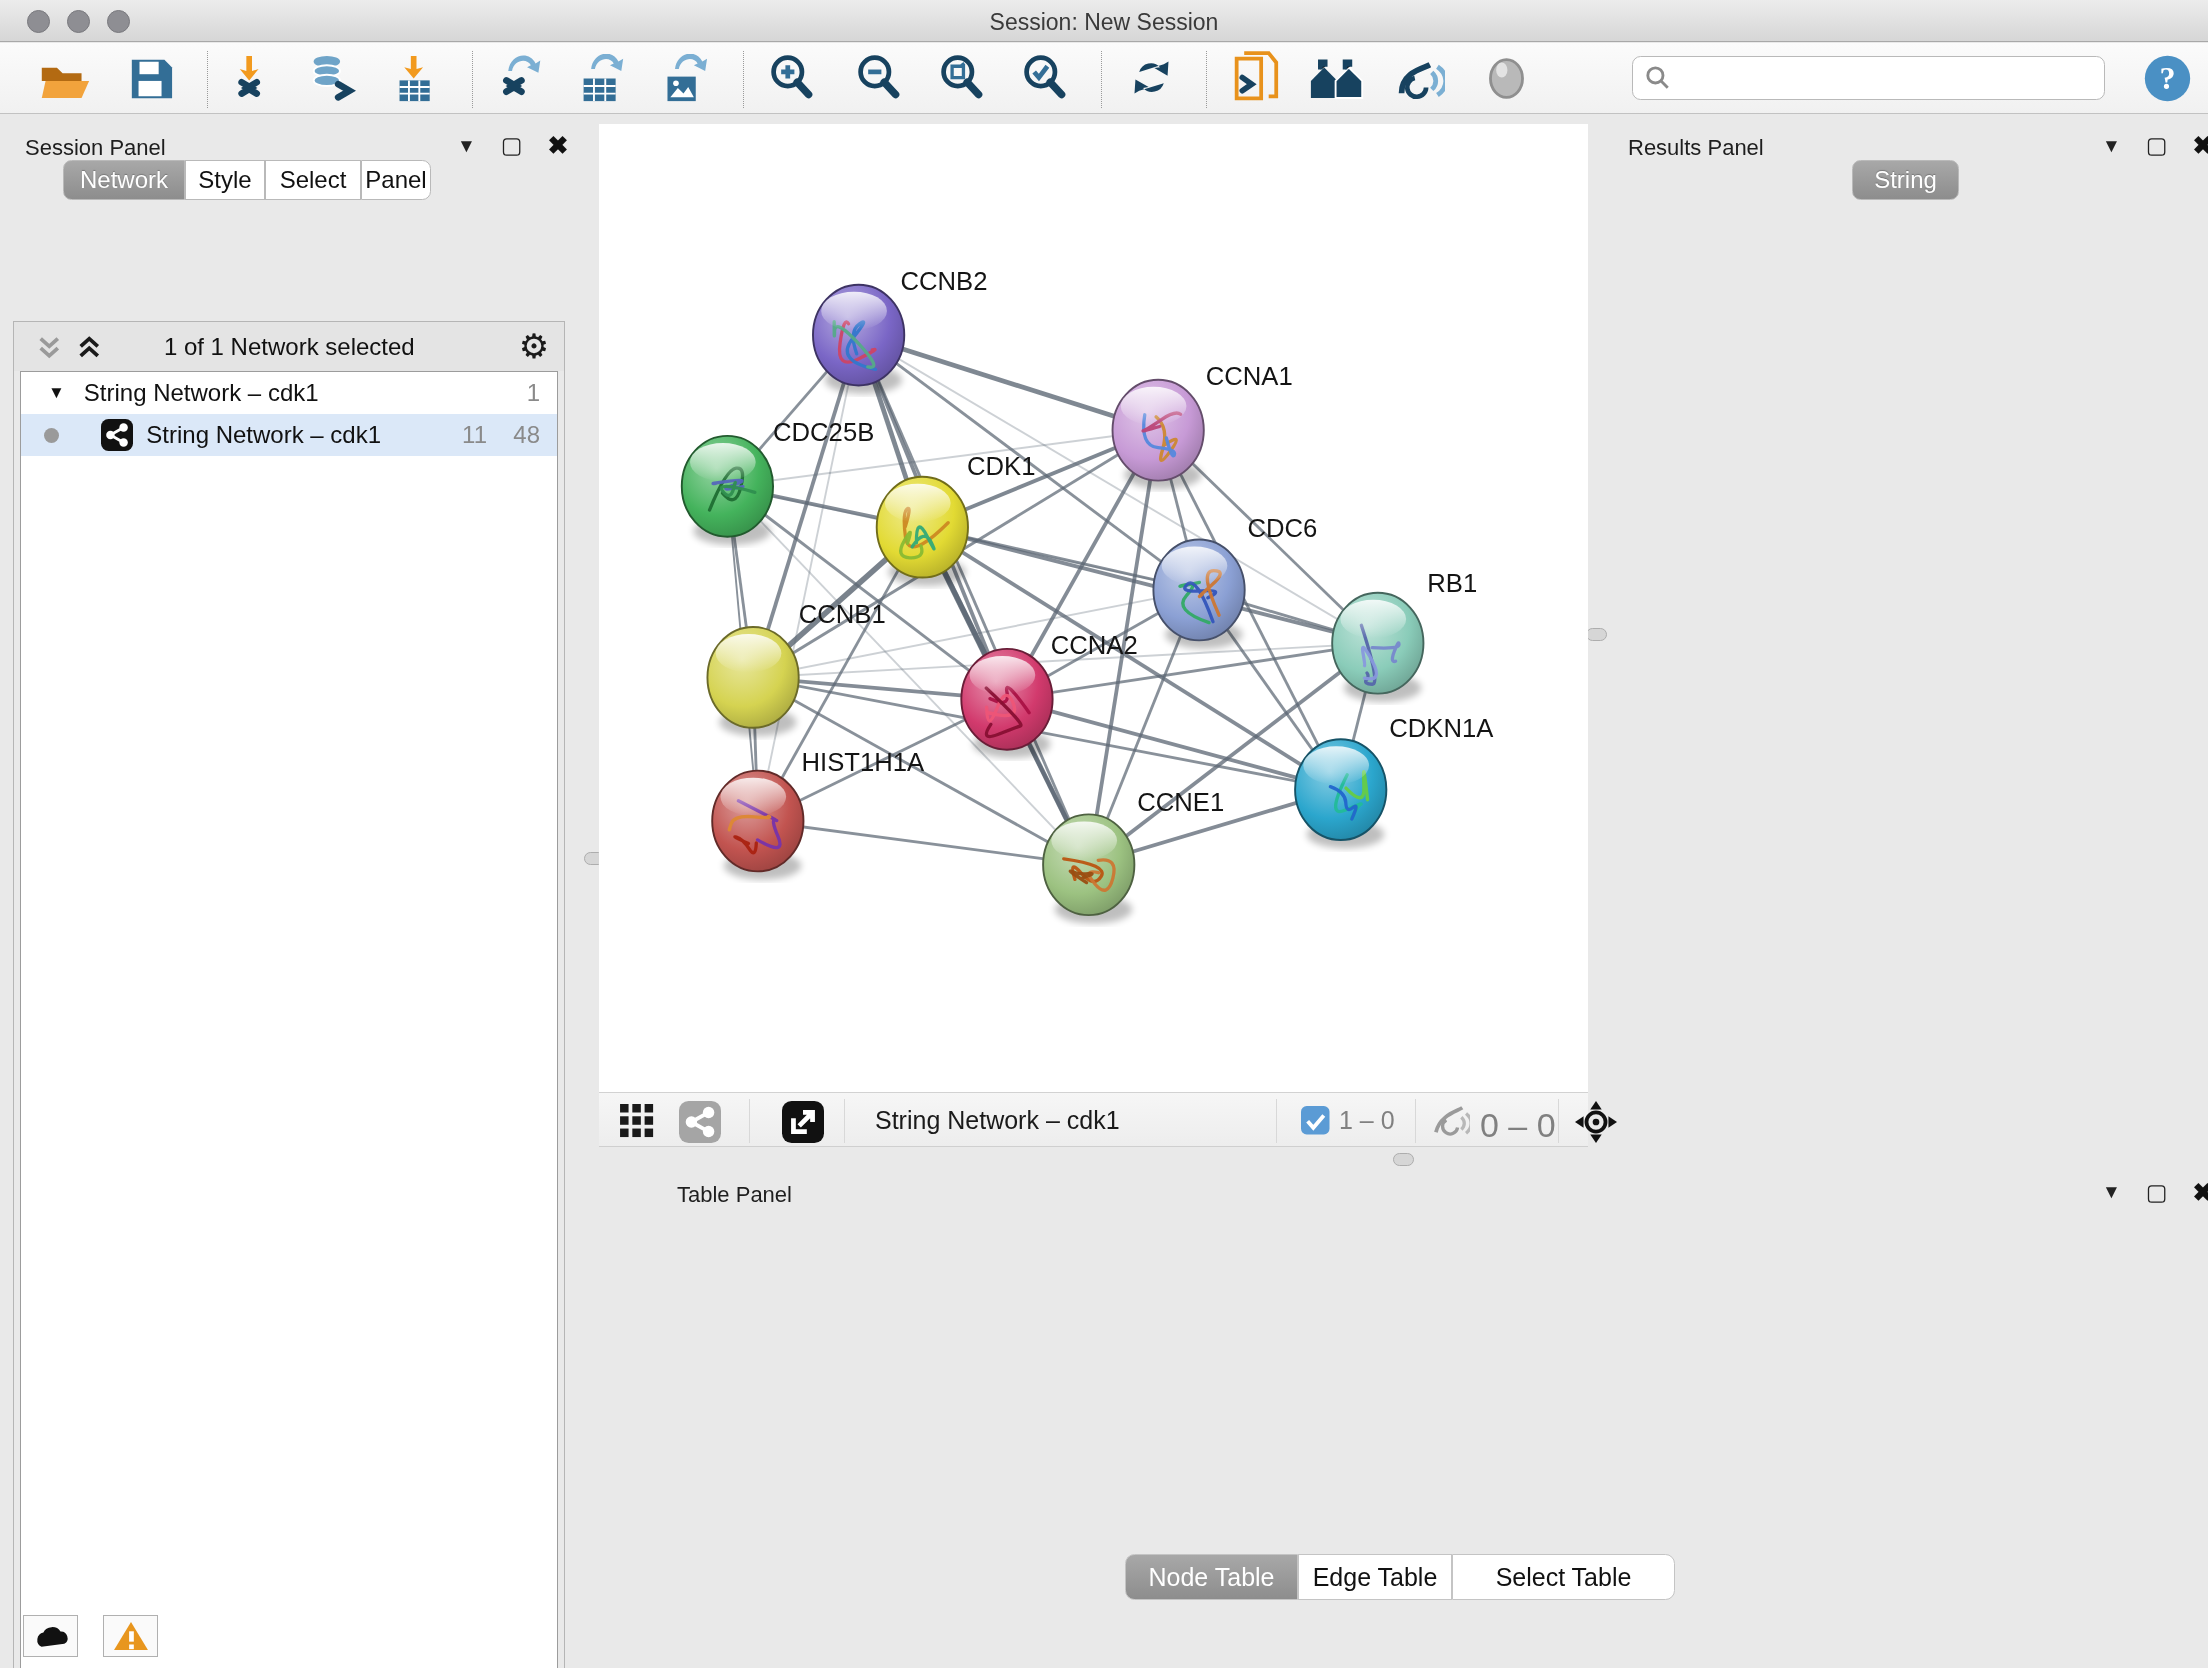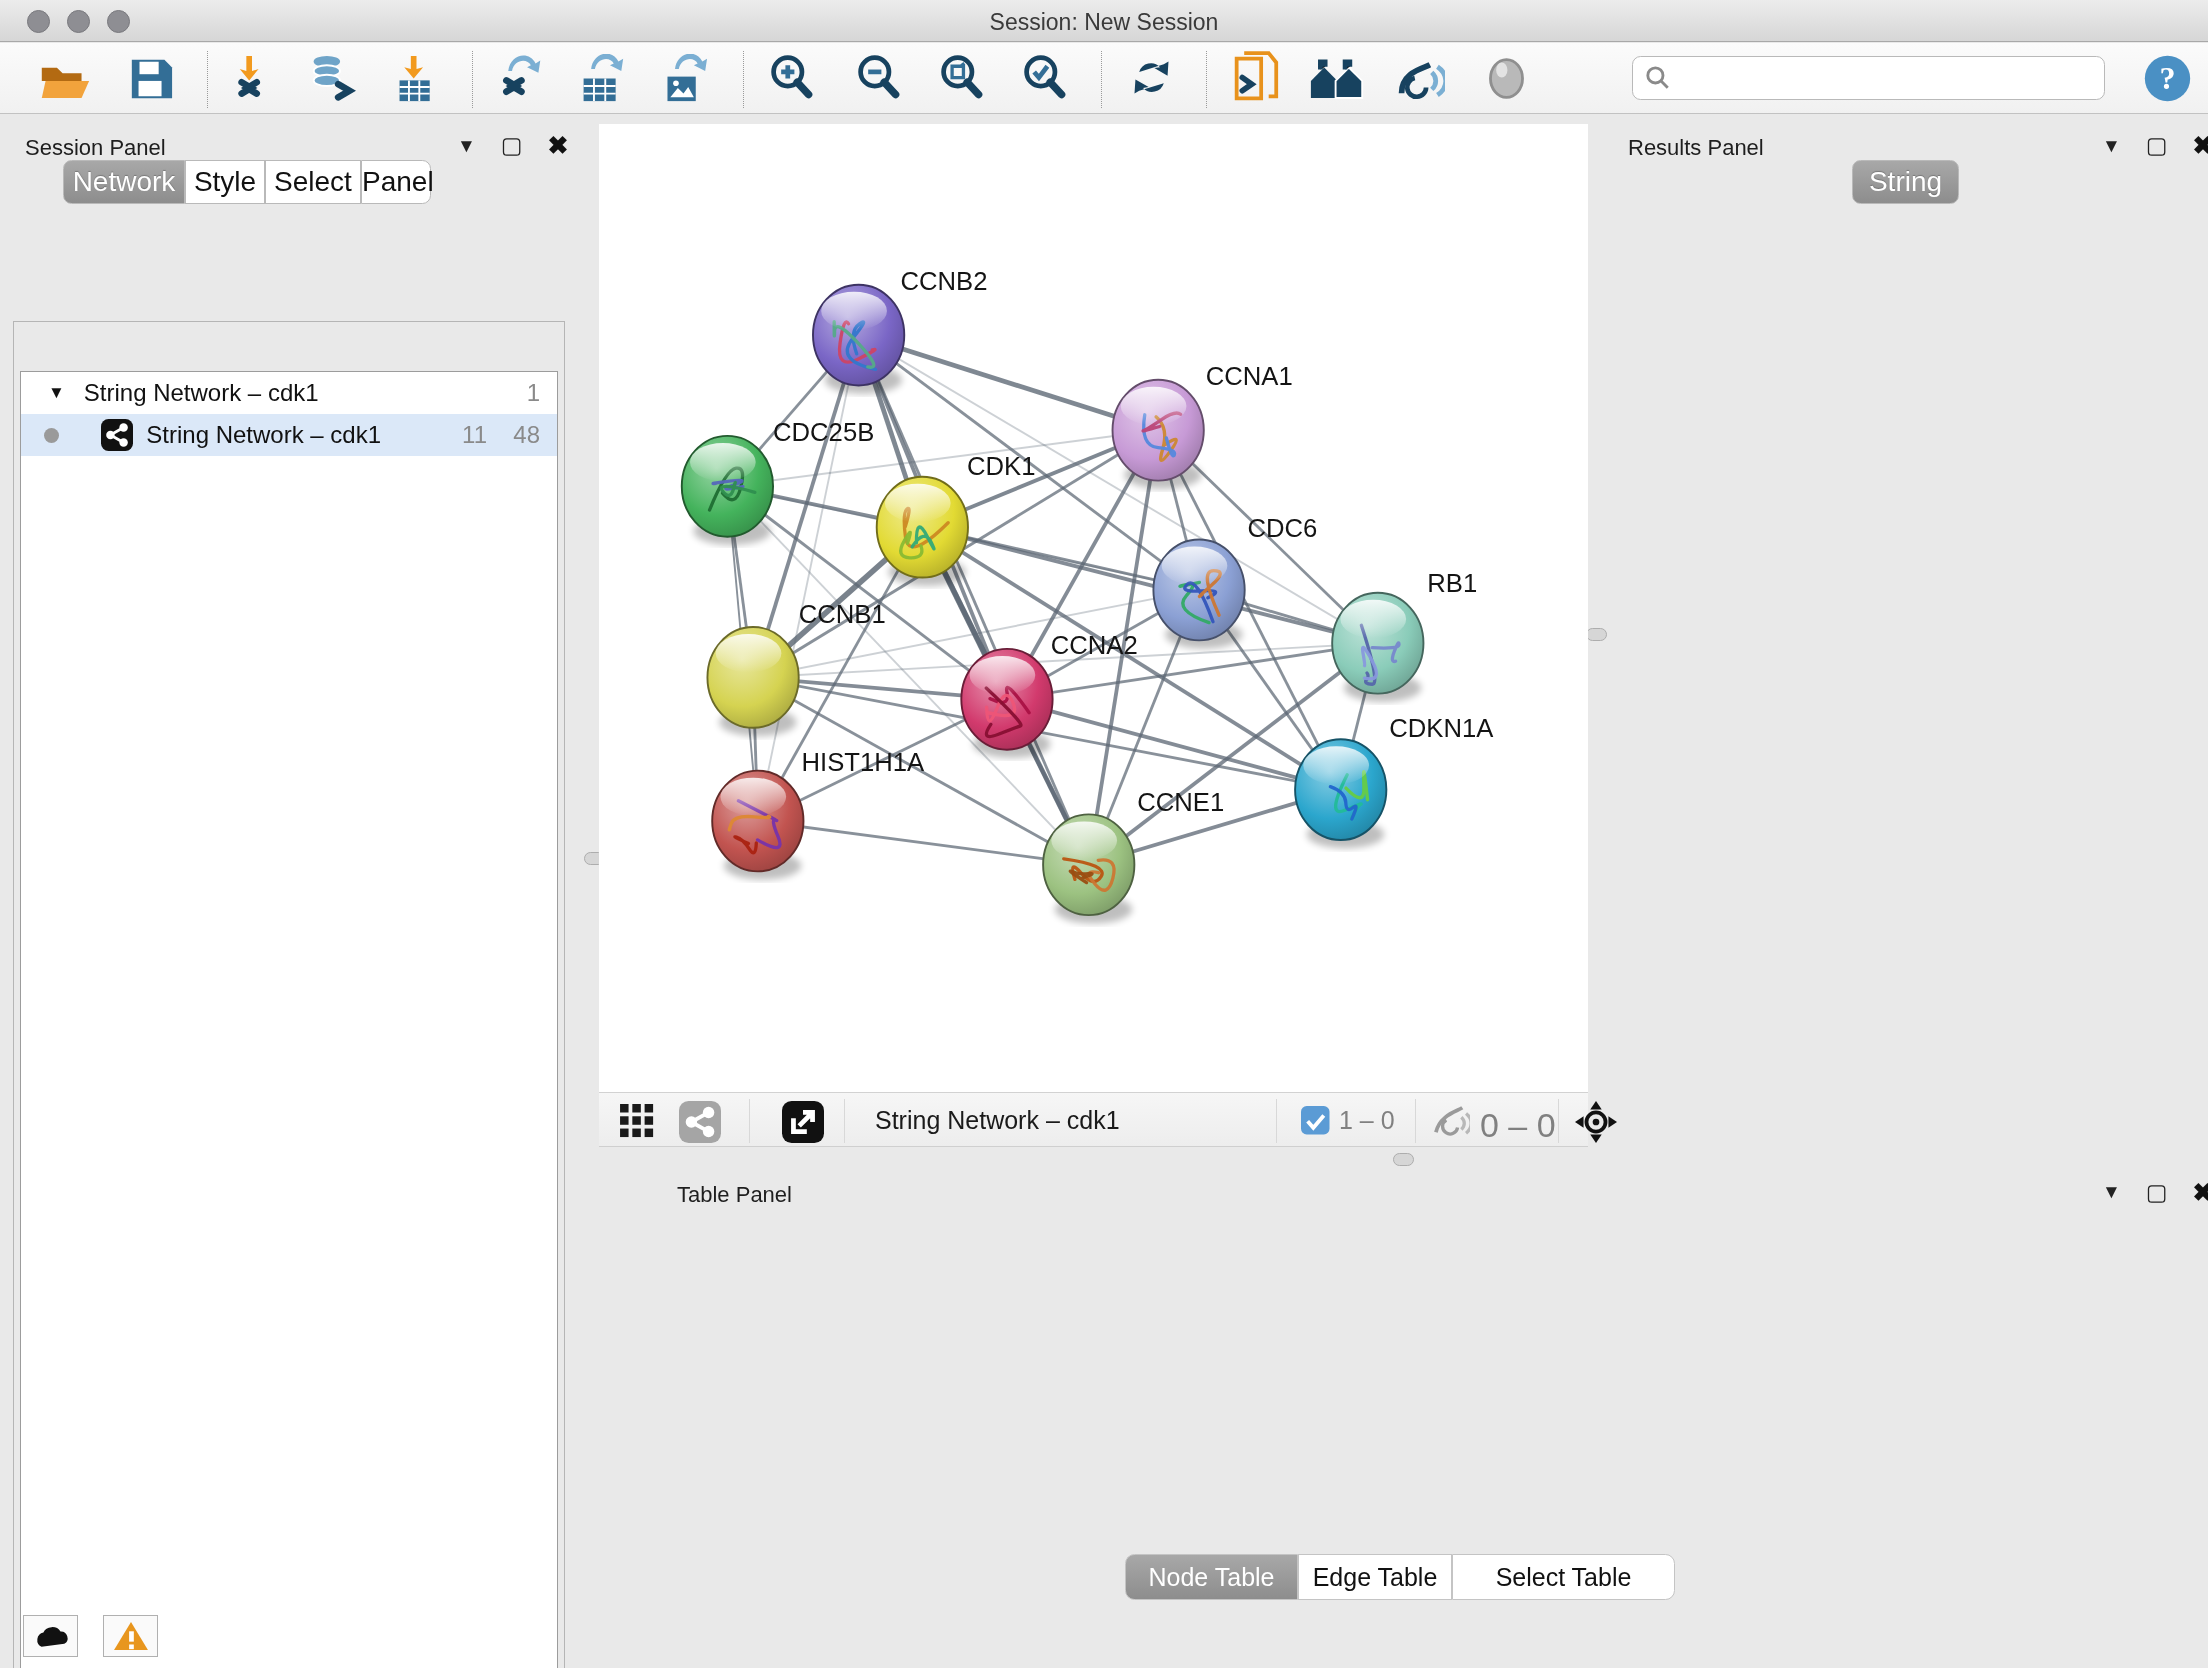--- a/index.html
+++ b/index.html
@@ -17,21 +17,21 @@
   
   #toolbar { left:0; top:43px; width:2208px; height:71px;
     background:linear-gradient(#fbfbfb,#f1f1f1); border-bottom:1px solid #c2c2c2; }
   .tbicon { position:absolute; top:11.4px; height:49px; display:flex; align-items:center; justify-content:center; }
   .tbsep { position:absolute; top:7.6px; width:0; height:57px; border-left:1.9px dotted #9a9a9a; }
   #searchbox { left:1632px; top:13.3px; width:473px; height:44px; background:#fff;
     border:1px solid #b9b9b9; border-radius:8.6px; display:flex; align-items:center; padding-left:11.4px; }
 
   
   .panel-title { font-size:22px; color:#1e1e1e; }
-  .tab { display:inline-block; text-align:center; font-size:28px; padding:4.8px 0; border:1px solid #b9b9b9;
+  .tab { display:inline-block; text-align:center; font-size:24px; padding:4.8px 0; border:1px solid #b9b9b9;
          background:#fff; color:#111; }
   .tab.sel { background:linear-gradient(#a8a8a8,#8d8d8d); color:#fff; text-shadow:0 -1px 1px rgba(0,0,0,.25); }
 
   
   #cp-box { left:13.3px; top:207px; width:552px; height:1372px; border:1px solid #b5b5b5; background:#e9e9e9; }
   #cp-strip { left:0; top:0; width:550px; height:49px; background:#e4e4e4; }
   #cp-list { left:5.7px; top:49px; width:538px; height:1316px; background:#fff; border:1px solid #9c9c9c; }
   .tree-row { position:relative; width:100%; height:42px; display:flex; align-items:center; font-size:24px; color:#111; }
   .tree-row.sel { background:#dbe8f8; }
   .count { color:#8a8a8a; }
@@ -211,20 +211,34 @@
     <div class="abs panel-title" style="left:25px;top:21px">Session Panel</div>
     <div class="abs" style="left:457px;top:17px;display:flex;gap:25px;align-items:center">
       <span style="color:#222;font-size:19px">▼</span>
       <span style="font-size:23px;color:#222">▢</span>
       <span style="font-size:25px;font-weight:bold;color:#111">✖</span>
     </div>
     <div class="abs" style="left:63px;top:46px">
       <span class="tab sel" style="width:122px;border-radius:8.6px 0 0 8.6px">Network</span><span class="tab" style="width:80px">Style</span><span class="tab" style="width:96px">Select</span><span class="tab" style="width:70px;border-radius:0 8.6px 8.6px 0">Panel</span>
     </div>
     <div id="cp-box" class="abs">
+      <div id="cp-strip" class="abs">
+        <svg class="abs" style="left:21px;top:11.4px" width="28.5" height="28.5" viewBox="0 0 30 30">
+            <g stroke="#9a9a9a" stroke-width="4" fill="none">
+              <path d="M6 6 l9 8 9-8 M6 16 l9 8 9-8"></path>
+            </g>
+          </svg>
+        <svg class="abs" style="left:61px;top:11.4px" width="28.5" height="28.5" viewBox="0 0 30 30">
+            <g stroke="#1a1a1a" stroke-width="4" fill="none">
+              <path d="M6 14 l9-8 9 8 M6 24 l9-8 9 8"></path>
+            </g>
+          </svg>
+        <div class="abs" style="left:0;width:100%;text-align:center;top:11.4px;font-size:24px;color:#111">1 of 1 Network selected</div>
+        <span class="abs" style="right:15px;top:3.8px;font-size:34px;color:#1a1a1a">⚙</span>
+      </div>
       <div id="cp-list" class="abs">
         <div class="tree-row">
           <span style="margin-left:27px;font-size:17px">▼</span>
           <span style="margin-left:19px">String Network – cdk1</span>
           <span class="count" style="position:absolute;right:17px">1</span>
         </div>
         <div class="tree-row sel">
           <span style="margin-left:23px;width:15px;height:15px;border-radius:50%;background:#9a9a9a"></span>
           <svg style="margin-left:42px" width="32" height="32" viewBox="0 0 34 34">
               <rect x="0" y="0" width="34" height="34" rx="8" fill="#111"></rect>

